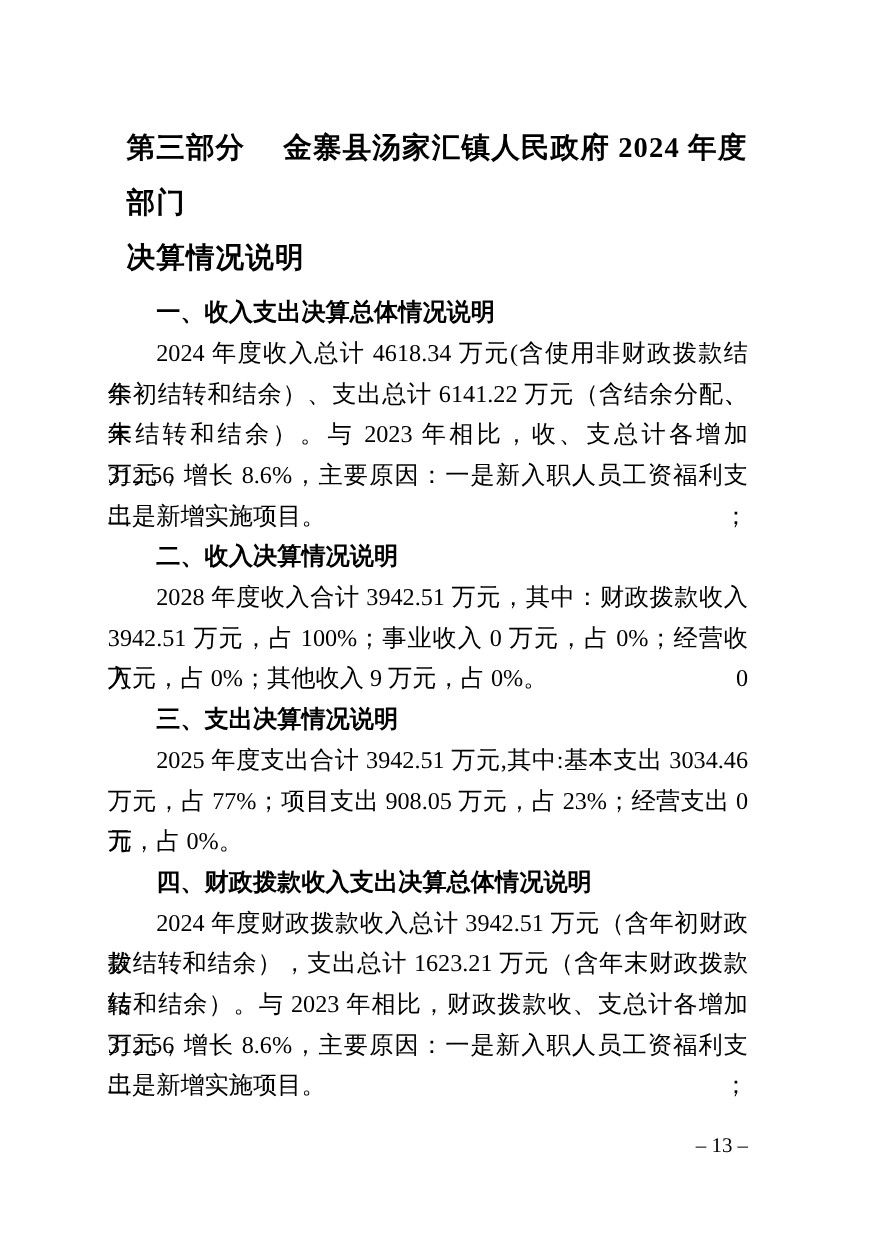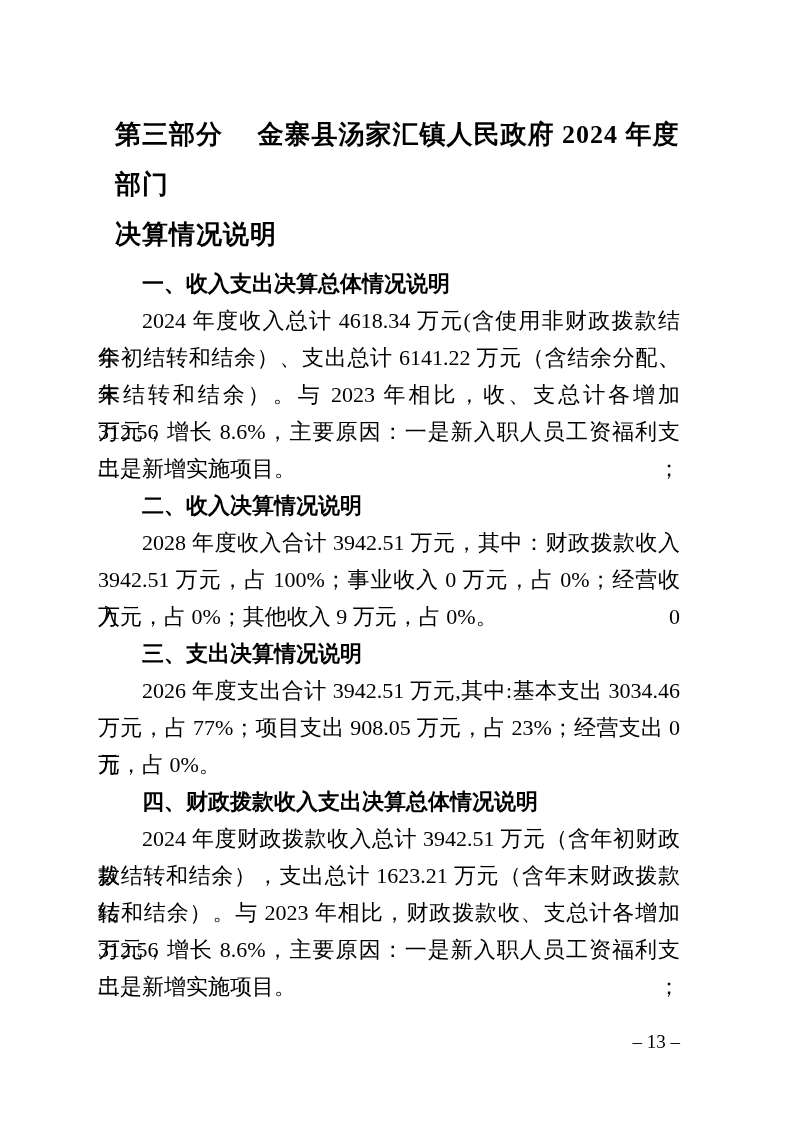--- a/index.html
+++ b/index.html
@@ -90,21 +90,21 @@
 
     <div>
       <div class="heading">二、收入决算情况说明</div>
       <div class="line indent full">2028 年度收入合计 3942.51 万元，其中：财政拨款收入</div>
       <div class="line full">3942.51 万元，占 100%；事业收入 0 万元，占 0%；经营收入 0</div>
       <div class="line">万元，占 0%；其他收入 9 万元，占 0%。</div>
     </div>
 
     <div>
       <div class="heading">三、支出决算情况说明</div>
-      <div class="line indent full">2026 年度支出合计 3942.51 万元,其中:基本支出 3034.46</div>
+      <div class="line indent full">2025 年度支出合计 3942.51 万元,其中:基本支出 3034.46</div>
       <div class="line full">万元，占 77%；项目支出 908.05 万元，占 23%；经营支出 0 万</div>
       <div class="line">元，占 0%。</div>
     </div>
 
     <div>
       <div class="heading">四、财政拨款收入支出决算总体情况说明</div>
       <div class="line indent full">2024 年度财政拨款收入总计 3942.51 万元（含年初财政拨</div>
       <div class="line full">款结转和结余），支出总计 1623.21 万元（含年末财政拨款结</div>
       <div class="line full">转和结余）。与 2023 年相比，财政拨款收、支总计各增加 312.56</div>
       <div class="line full">万元，增长 8.6%，主要原因：一是新入职人员工资福利支出；</div>

